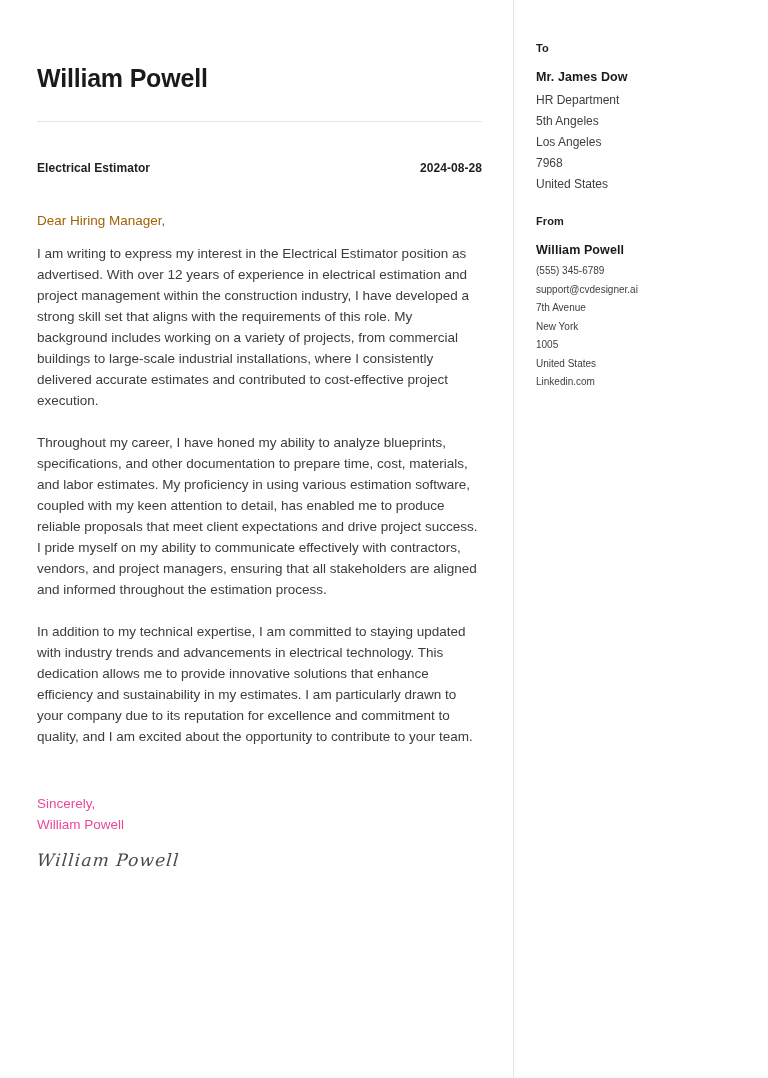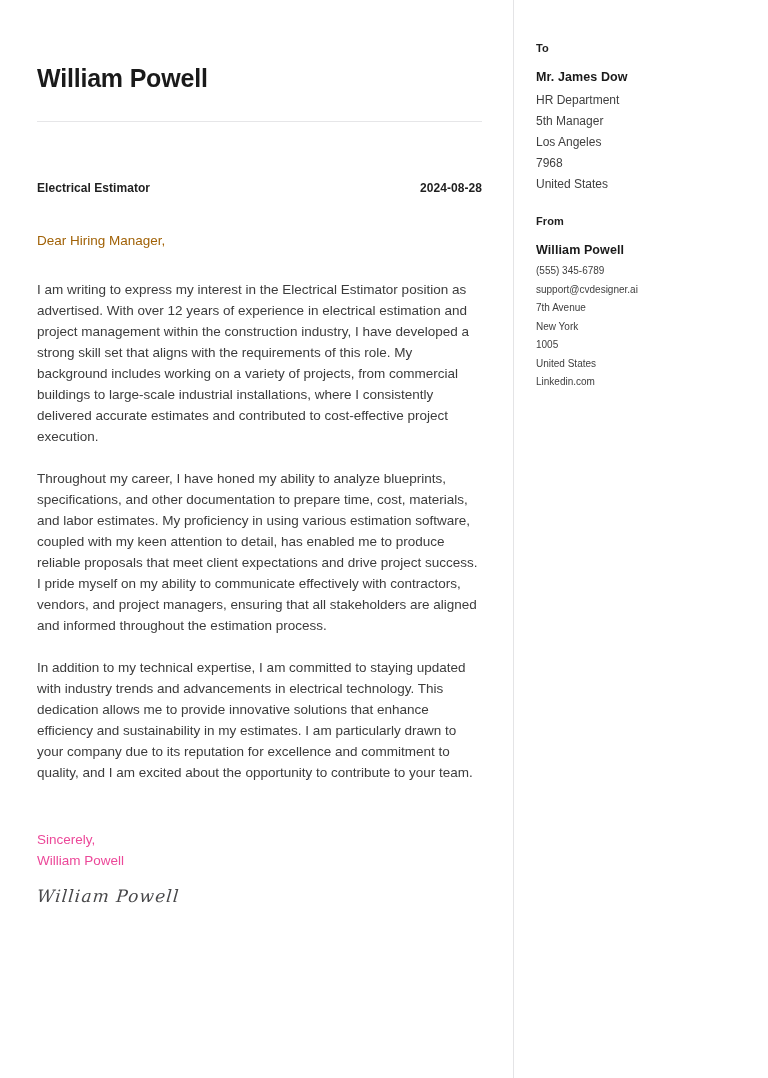--- a/index.html
+++ b/index.html
@@ -47,21 +47,21 @@
   }
 
   .header-rule {
     margin-top: 28px;
     height: 1px;
     background: #e6e6e8;
     width: 445px;
   }
 
   .meta-row {
-    margin-top: 58px;
+    margin-top: 38px;
     display: flex;
     align-items: baseline;
     justify-content: space-between;
     width: 445px;
   }
   .job-title {
     font-size: 12px;
     line-height: 16px;
     font-weight: bold;
     color: #1f1f1f;
@@ -86,21 +86,21 @@
     width: 445px;
   }
 
   .body-par {
     margin: 21px 0 0 0;
     font-size: 13.5px;
     line-height: 21px;
     color: #3c3c3c;
     text-align: left;
   }
-  .body-par.first { margin-top: 28px; }
+  .body-par.first { margin-top: 12px; }
 
   .closing {
     margin-top: 46px;
     font-size: 13.5px;
     line-height: 21px;
     color: #ec4899;
   }
   .closing div { display: block; }
 
   .signature {
@@ -204,21 +204,21 @@
   <div class="divider"></div>
 
   <div class="side-col">
 
     <div class="side-label to">To</div>
 
     <div class="side-name">Mr. James Dow</div>
 
     <div class="side-lines to-lines">
       <div class="side-line">HR Department</div>
-      <div class="side-line">5th Manager</div>
+      <div class="side-line">5th Angeles</div>
       <div class="side-line">Los Angeles</div>
       <div class="side-line">7968</div>
       <div class="side-line">United States</div>
     </div>
 
     <div class="side-label from">From</div>
 
     <div class="side-name">William Powell</div>
 
     <div class="side-lines from-lines">

